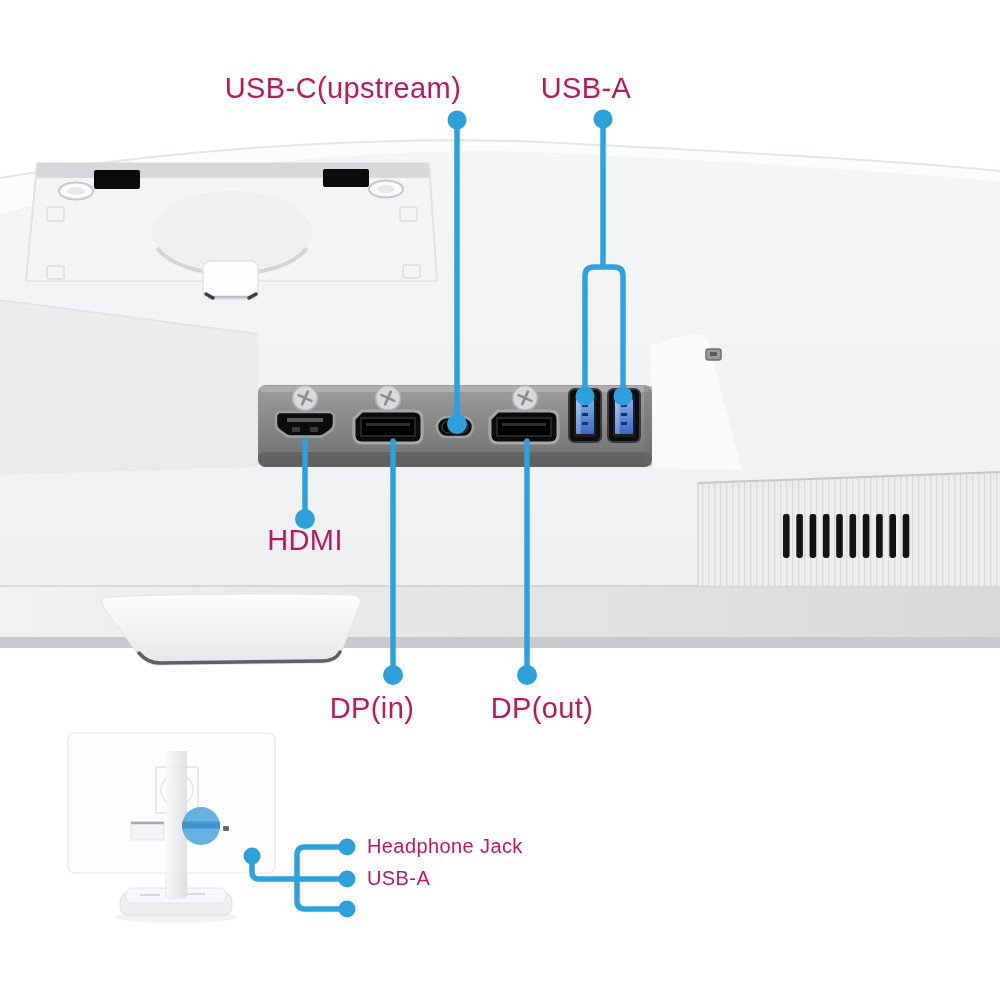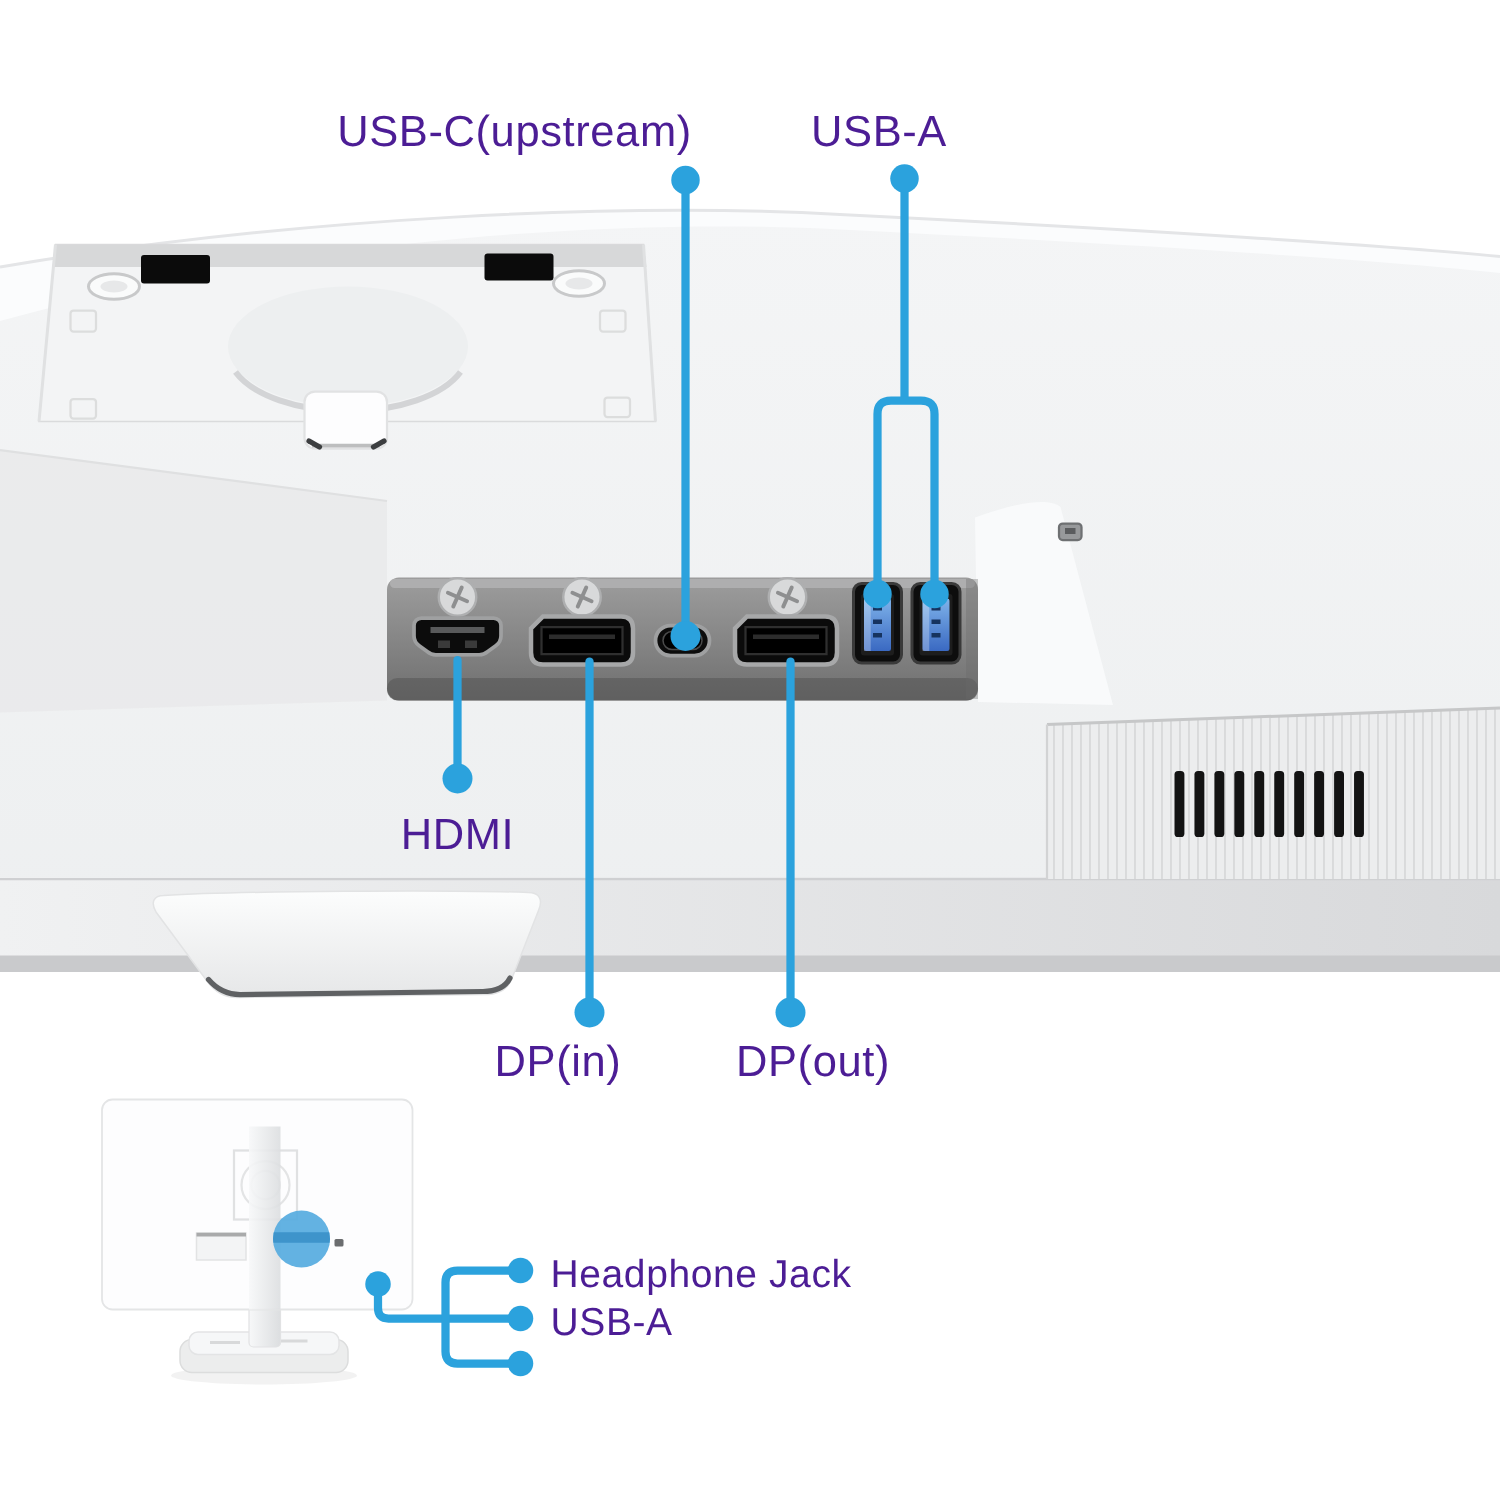--- a/index.html
+++ b/index.html
@@ -2,25 +2,25 @@
 <html><head>
 <meta charset="utf-8">
 <style>
   html,body{margin:0;padding:0;background:#ffffff;}
   .stage{
     position:relative;width:1000px;height:1000px;background:#ffffff;overflow:hidden;
     font-family:"Liberation Sans","DejaVu Sans",sans-serif;
   }
   .art{position:absolute;left:0;top:0;width:1000px;height:1000px;}
   .lbl{
-    position:absolute;color:#4c1d95;font-weight:500;letter-spacing:.4px;
+    position:absolute;color:#be185d;font-weight:500;letter-spacing:.4px;
     white-space:nowrap;line-height:1.1;
   }
   .lbl.big{font-size:29px;transform:translateX(-50%);}
-  .lbl.small{font-size:26px;}
+  .lbl.small{font-size:20px;}
 </style>
 </head>
 <body>
 
 <div class="stage">
 
   <svg class="art" viewBox="0 0 1000 1000" aria-hidden="true">
     <defs>
       <linearGradient id="gBody" x1="0" y1="0" x2="0" y2="1">
         <stop offset="0" stop-color="#f4f5f6"></stop>
@@ -241,20 +241,20 @@
         <circle cx="527" cy="675" r="10"></circle>
       <circle cx="252" cy="856" r="8.5"></circle>
       <circle cx="347" cy="847" r="8.5"></circle>
         <circle cx="347" cy="879" r="8.5"></circle>
         <circle cx="347" cy="909" r="8.5"></circle>
     </g>
   </svg>
 
   <div class="lbl big" style="left:343px;top:73px">USB-C(upstream)</div>
   <div class="lbl big" style="left:586px;top:73px">USB-A</div>
-  <div class="lbl big" style="left:305px;top:542px">HDMI</div>
+  <div class="lbl big" style="left:305px;top:525px">HDMI</div>
   <div class="lbl big" style="left:372px;top:693px">DP(in)</div>
   <div class="lbl big" style="left:542px;top:693px">DP(out)</div>
 
   <div class="lbl small" style="left:367px;top:835px">Headphone Jack</div>
   <div class="lbl small" style="left:367px;top:867px">USB-A</div>
 
 </div>
 
 </body></html>

